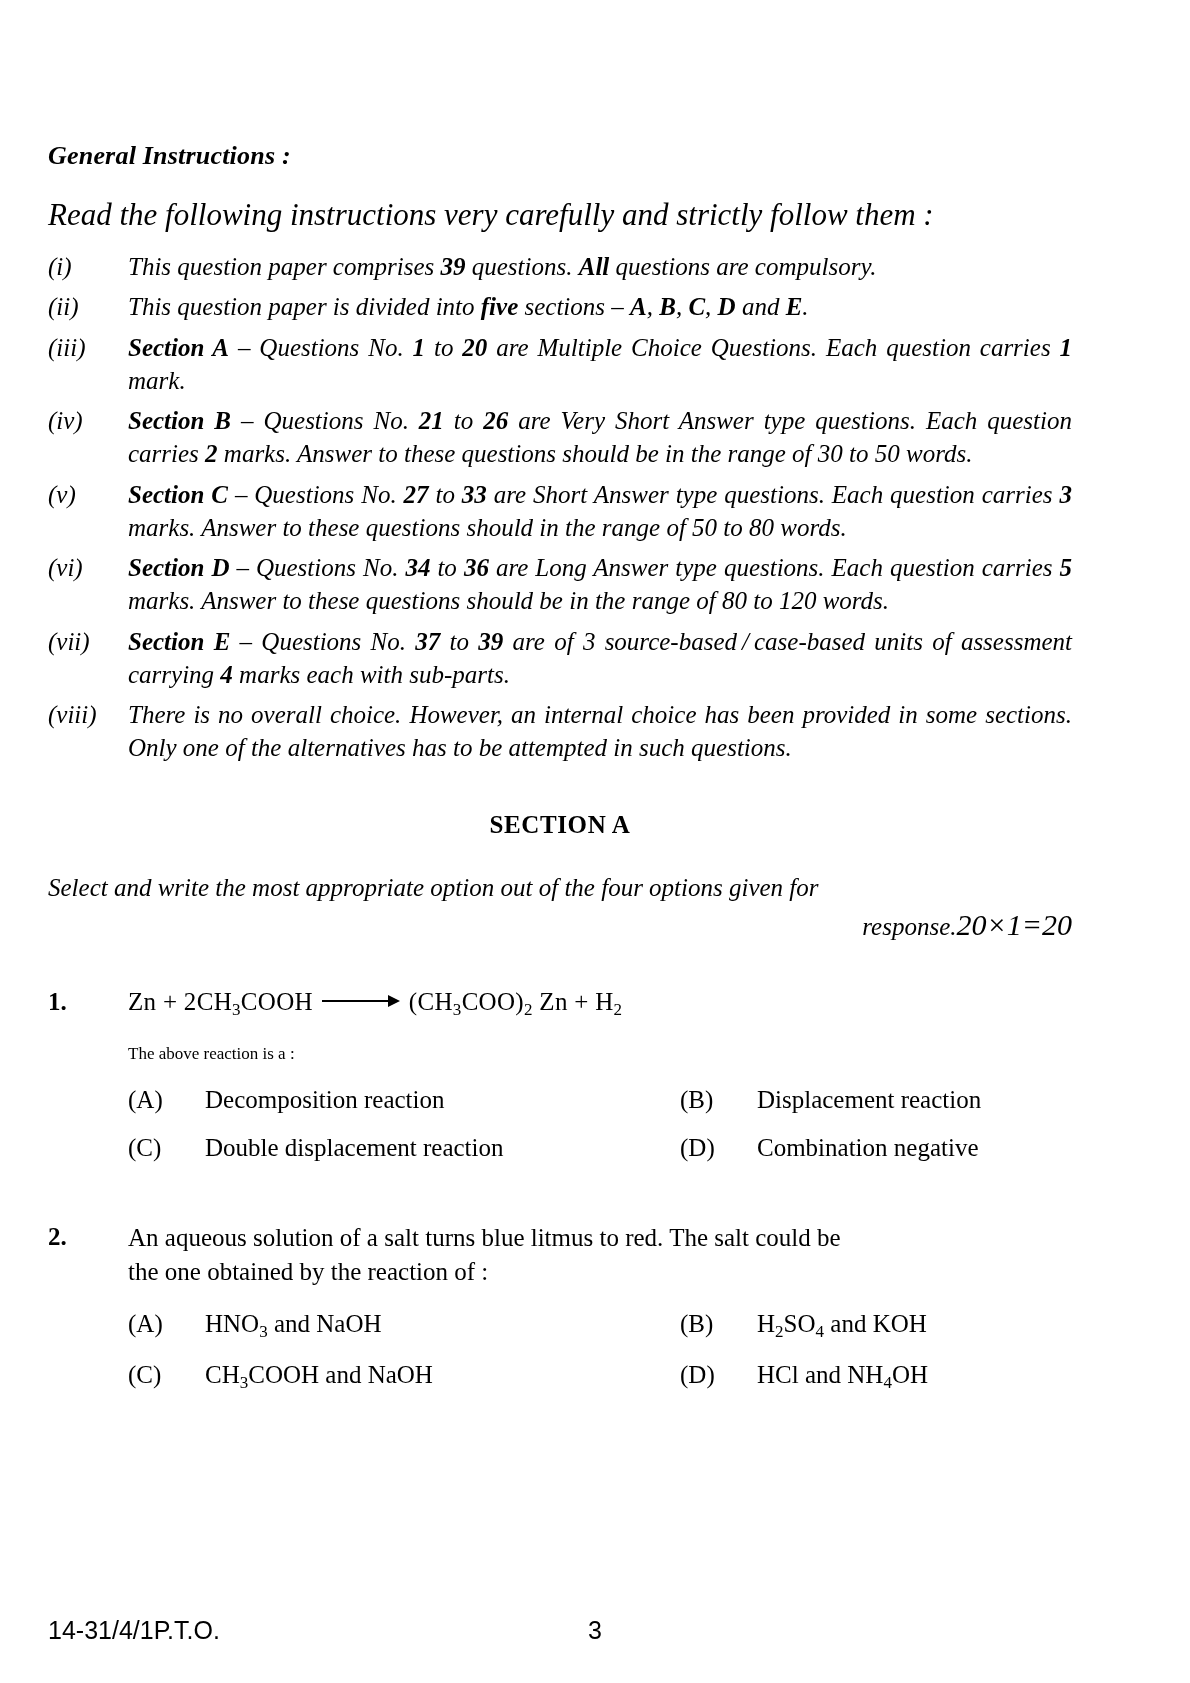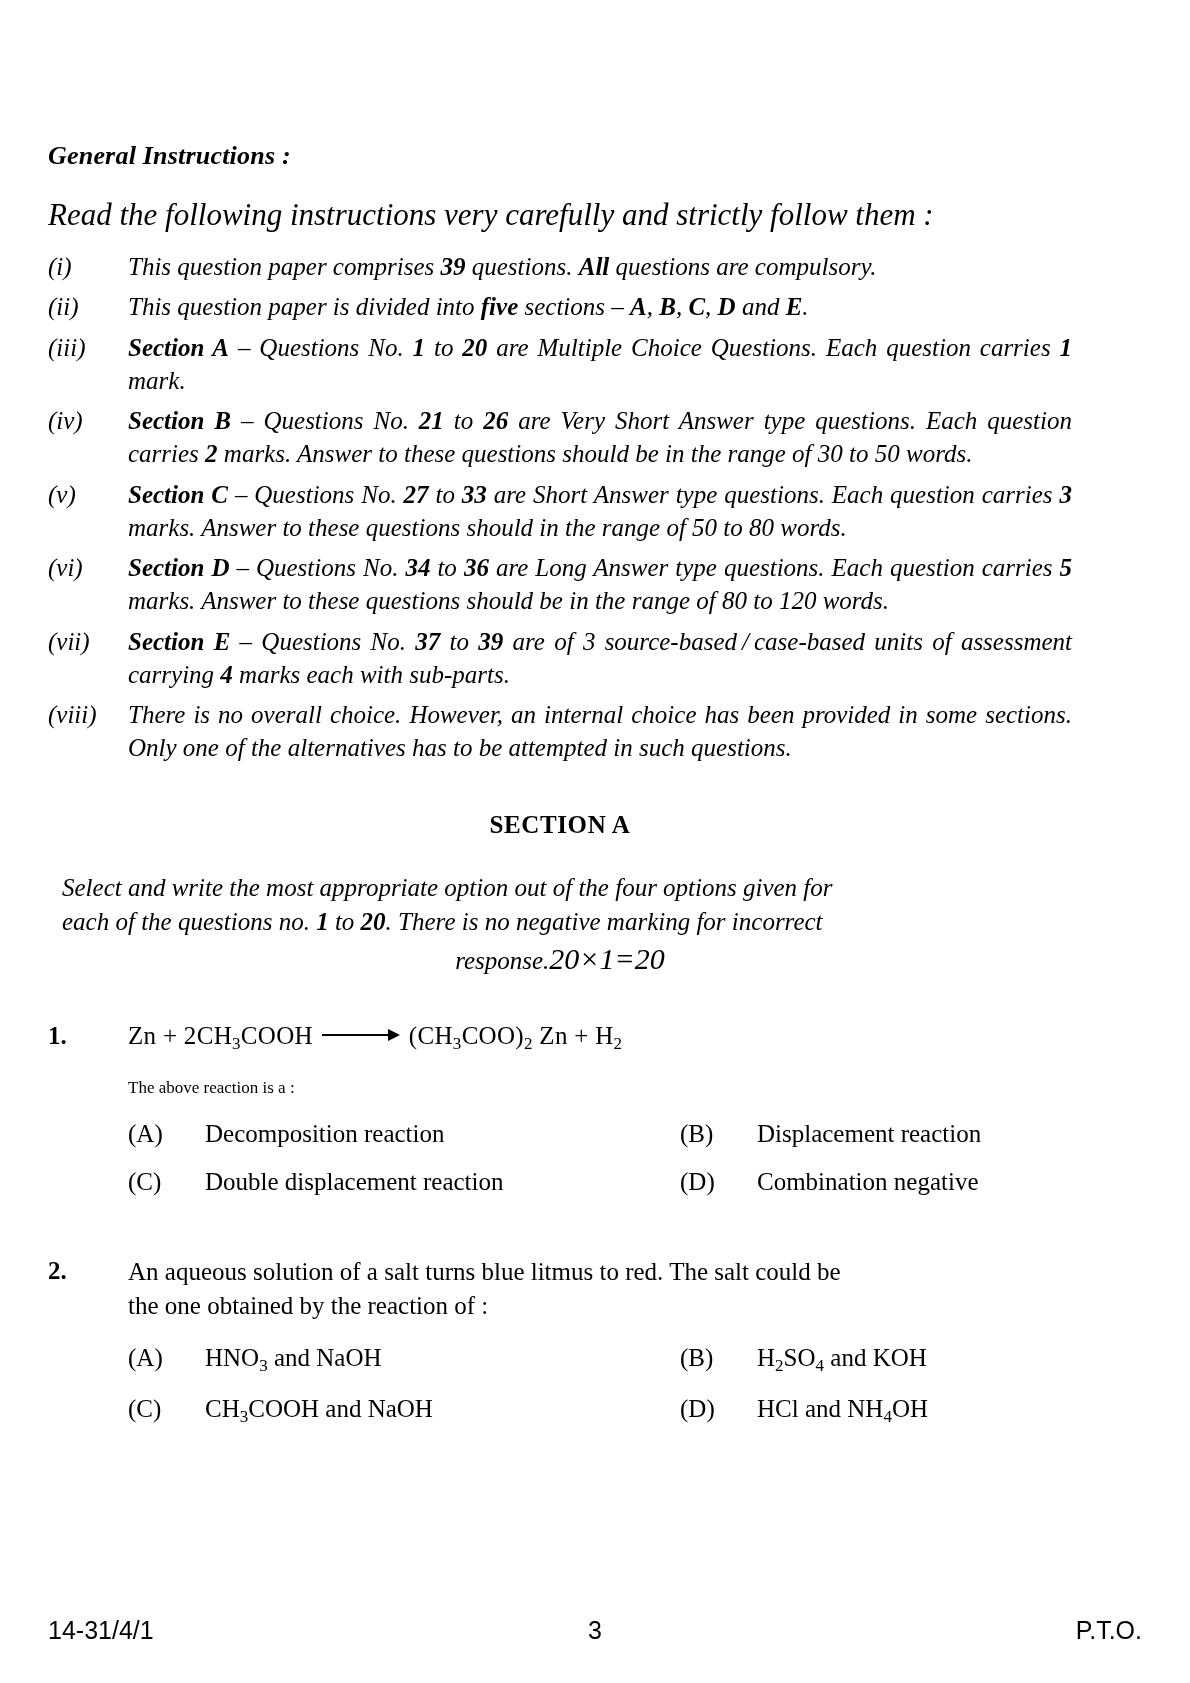--- a/index.html
+++ b/index.html
@@ -77,25 +77,25 @@
     font-size: 25px;
     letter-spacing: .6px;
     margin: 46px 0 32px 0;
   }
 
   .sec-instr {
     font-style: italic;
     font-size: 25px;
     line-height: 1.36;
     text-align: justify;
-    margin: 14px;
+    margin: 0;
   }
   .sec-instr .lastline {
     display: flex;
-    justify-content: center;
+    justify-content: flex-end;
     align-items: baseline;
   }
   .marks {
     font-style: italic;
     font-size: 30px;
     white-space: nowrap;
   }
 
   
   .question {
@@ -184,21 +184,21 @@
   }
 
   
   .footer {
     position: absolute;
     left: 48px;
     right: 48px;
     bottom: 42px;
     display: flex;
     align-items: baseline;
-    justify-content: space-between;
+    justify-content: flex-start;
     font-family: "Liberation Sans", "DejaVu Sans", sans-serif;
     font-size: 25px;
   }
   .footer .fcenter {
     position: absolute;
     left: 0; right: 0;
     text-align: center;
   }
   .footer .fleft, .footer .fright { position: relative; z-index: 2; }
 </style>
@@ -245,23 +245,20 @@
         <div class="instr-row">
           <div class="instr-num">(viii)</div>
           <div class="instr-body"><span>There is no overall choice. However, an internal choice has been provided in some sections. Only one of the alternatives has to be attempted in such questions.</span></div>
         </div>
       </div>
 
     <div class="section-title">SECTION A</div>
 
     <div class="sec-instr">
       <div>Select and write the most appropriate option out of the four options given for</div>
-      <div>
-        <span>each of the questions no. </span><b>1</b><span> to </span><b>20</b><span>. There is no negative marking for incorrect</span>
-      </div>
       <div class="lastline">
         <span>response.</span>
         <span class="marks">20×1=20</span>
       </div>
     </div>
 
     <div id="questions">
         <div class="question">
           <div class="q-row">
             <div class="q-num">1.</div>

